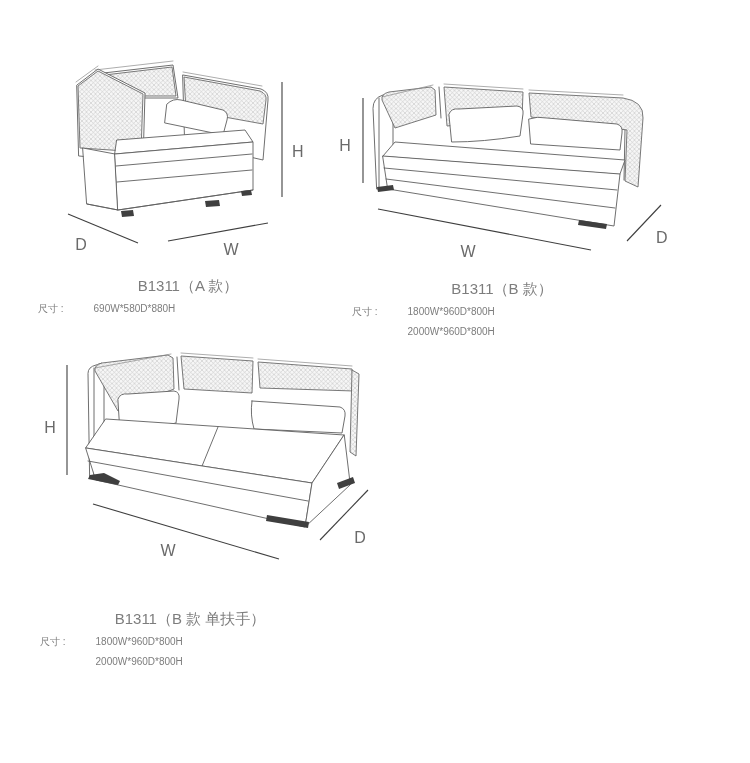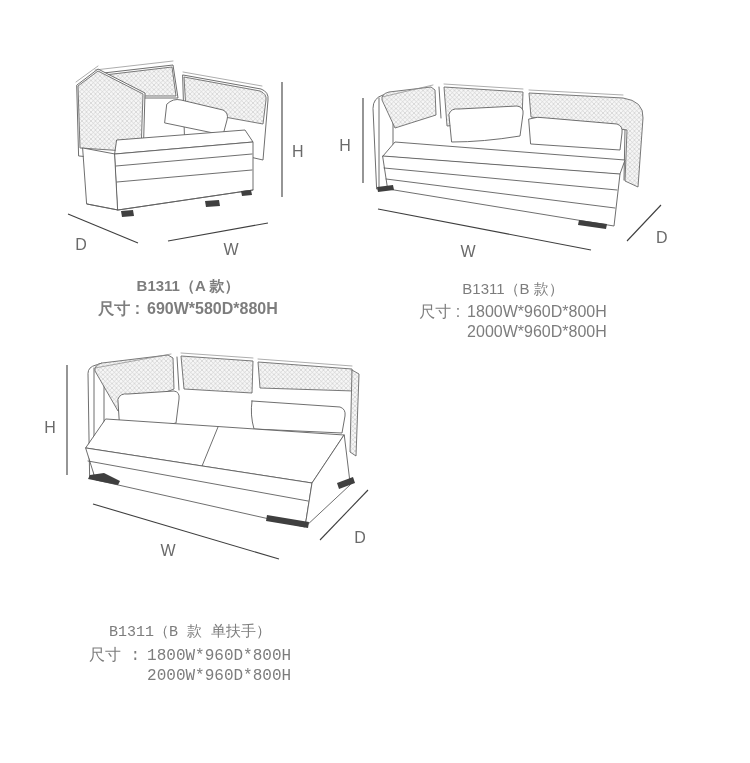--- a/index.html
+++ b/index.html
@@ -11,21 +11,21 @@
   svg{display:block;overflow:visible;}
   .ln{fill:#ffffff;stroke:#5f5f5f;stroke-width:0.9;stroke-linejoin:round;stroke-linecap:round;}
   .ln-open{fill:none;stroke:#5f5f5f;stroke-width:0.9;stroke-linejoin:round;stroke-linecap:round;}
   .soft{fill:none;stroke:#8a8a8a;stroke-width:0.7;stroke-linecap:round;}
   .quilt{stroke:#6a6a6a;stroke-width:0.9;stroke-linejoin:round;}
   .foot{fill:#3f3f3f;stroke:none;}
   .dimline{stroke:#3f3f3f;stroke-width:1.1;fill:none;}
   .dimtext{font-family:"Liberation Sans","DejaVu Sans",sans-serif;font-size:16px;fill:#6a6a6a;}
   .specblock{position:absolute;width:300px;color:#7d7d7d;}
   .figure-title{text-align:center;font-size:15px;line-height:18px;margin-bottom:4px;white-space:nowrap;}
-  .spec{display:flex;justify-content:center;font-size:16px;line-height:20px;}
+  .spec{display:flex;font-size:10px;line-height:20px;gap:23px;}
   .spec-label{margin-right:7px;white-space:nowrap;}
   .spec-values{text-align:left;white-space:nowrap;}
 </style>
 </head>
 <body>
 
 <div class="canvas">
 
   <div class="fig" style="left:55px;top:40px;">
     <svg width="260" height="225" viewBox="0 0 260 225">
@@ -162,42 +162,42 @@
         <line class="dimline" x1="45" y1="22" x2="45" y2="132"></line>
         <text class="dimtext" x="28" y="90" text-anchor="middle">H</text>
         <line class="dimline" x1="71" y1="161" x2="257" y2="216"></line>
         <text class="dimtext" x="146" y="213" text-anchor="middle">W</text>
         <line class="dimline" x1="298" y1="197" x2="346" y2="147"></line>
         <text class="dimtext" x="338" y="200" text-anchor="middle">D</text>
       </g>
     </svg>
   </div>
 
-  <div class="specblock" style="left:38px;top:277px;font-weight:bold;">
+  <div class="specblock" style="left:38px;top:277px;">
     <div class="figure-title">B1311（A 款）</div>
     <div class="spec">
       <span class="spec-label">尺寸 :</span>
       <div class="spec-values">
         <div>690W*580D*880H</div>
       </div>
     </div>
   </div>
 
-  <div class="specblock" style="left:363px;top:280px;">
+  <div class="specblock" style="left:352px;top:280px;">
     <div class="figure-title">B1311（B 款）</div>
     <div class="spec">
       <span class="spec-label">尺寸 :</span>
       <div class="spec-values">
         <div>1800W*960D*800H</div>
         <div>2000W*960D*800H</div>
       </div>
     </div>
   </div>
 
-  <div class="specblock" style="left:40px;top:624px;font-family:Liberation Mono, monospace;">
+  <div class="specblock" style="left:40px;top:610px;">
     <div class="figure-title">B1311（B 款 单扶手）</div>
     <div class="spec">
       <span class="spec-label">尺寸 :</span>
       <div class="spec-values">
         <div>1800W*960D*800H</div>
         <div>2000W*960D*800H</div>
       </div>
     </div>
   </div>
 

